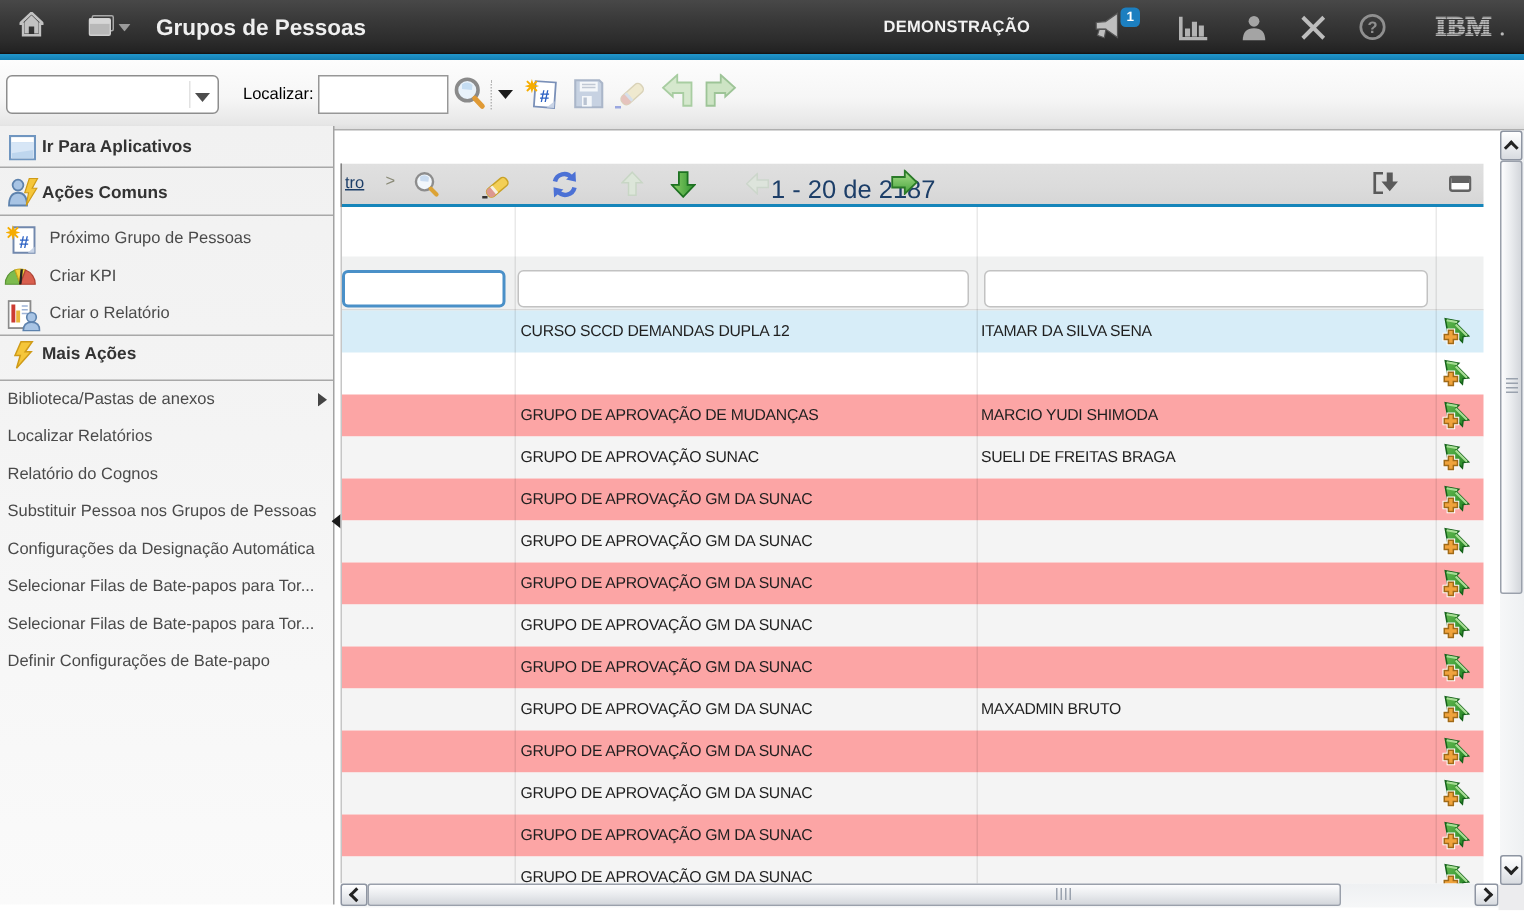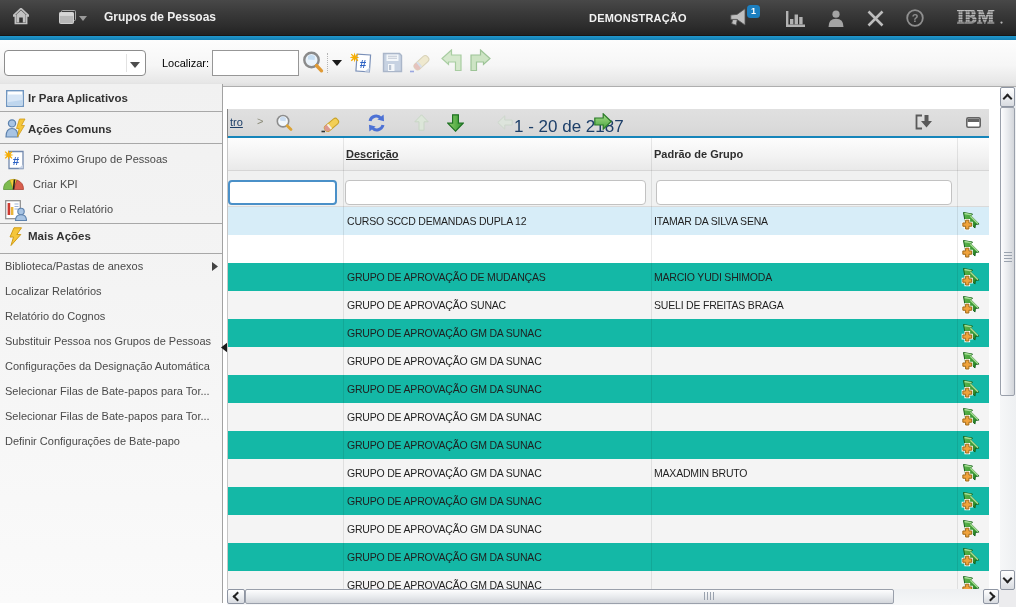--- a/index.html
+++ b/index.html
@@ -5,21 +5,21 @@
 * { margin:0; padding:0; box-sizing:border-box; }
 html,body { font-family:"Liberation Sans",sans-serif; background:#fff; }
 #app { position:relative; width:1016px; height:607px; overflow:hidden; background:#fff; }
 .abs { position:absolute; }
 
 
 #topbar { position:absolute; left:0; top:0; width:1016px; height:36px;
   background:linear-gradient(180deg,#484848 0%,#3a3a3a 35%,#2c2c2c 75%,#222 96%,#111 100%); }
 #bluebar { position:absolute; left:0; top:36px; width:1016px; height:4px;
   background:linear-gradient(180deg,#2196cb 0%,#1480b4 100%); }
-#title { position:absolute; left:104px; top:10px; color:#efefef; font-size:12px; font-weight:bold; }
+#title { position:absolute; left:104px; top:10px; color:#efefef; font-size:15px; font-weight:bold; }
 #demo { position:absolute; left:589px; top:12px; color:#f2f2f2; font-size:11px; font-weight:bold; letter-spacing:0.2px; }
 .badge { position:absolute; left:747px; top:5px; width:13px; height:13px; background:#1c7fc0; border-radius:3.5px;
   color:#fff; font-size:9px; font-weight:bold; text-align:center; line-height:13px; }
 
 
 #toolbar { position:absolute; left:0; top:40px; width:1016px; height:47px;
   background:linear-gradient(180deg,#fdfdfd 0%,#f6f6f6 55%,#e7e7e7 92%,#dedede 100%);
   border-bottom:1px solid #aeaeae; }
 #tb-select { position:absolute; left:4px; top:50px; width:142px; height:26px; background:#fff;
   border:1px solid #8d8d8d; border-radius:4px; }
@@ -48,21 +48,21 @@
   border-bottom:2px solid #1585ba; }
 #grid-header { position:absolute; left:0; top:29px; width:762px; height:33px;
   background:linear-gradient(180deg,#fdfdfd 0%,#f3f3f3 55%,#e9e9e9 100%); border-bottom:1px solid #d6d6d6; }
 #grid-filter { position:absolute; left:0; top:62px; width:762px; height:36px; background:#f0f1f1;
   border-bottom:1px solid #dadada; }
 .colline { position:absolute; top:29px; width:1px; height:451px; background:rgba(0,0,0,0.085); z-index:5; }
 .hcell { position:absolute; top:10px; font-size:11px; font-weight:bold; color:#2e2e2e; }
 .frow { position:absolute; left:0; width:762px; height:28px; }
 .frow .c2 { position:absolute; left:119px; top:8px; font-size:10.5px; letter-spacing:-0.2px; color:#1f1f1f; white-space:nowrap; }
 .frow .c3 { position:absolute; left:426px; top:8px; font-size:10.5px; letter-spacing:-0.2px; color:#1f1f1f; white-space:nowrap; }
-.r-sel { background:#d7edf8; } .r-ev { background:#f4f4f4; } .r-od { background:#14b8a6; }
+.r-sel { background:#d7edf8; } .r-ev { background:#f4f4f4; } .r-od { background:#fca5a5; }
 .finput { position:absolute; top:71px; height:25px; background:#fff; border:1px solid #c2c2c2; border-radius:4px; }
 .gt-txt { position:absolute; top:7px; font-size:11px; }
 .gt-num { position:absolute; left:286px; top:8px; font-size:17px; color:#1c3e68; }
 
 
 .sc-btn { position:absolute; background:linear-gradient(180deg,#fff 0%,#eceef1 50%,#d8dbe0 100%);
   border:1px solid #8e95a2; border-radius:2px; }
 .chev { position:absolute; width:7px; height:7px; border-left:2px solid #222; border-top:2px solid #222; }
 #hscroll { position:absolute; left:227px; top:589px; width:772px; height:16px;
   background:linear-gradient(180deg,#eef0f2 0%,#f6f7f8 100%); }
@@ -321,24 +321,20 @@
     <svg class="abs" style="left:687px;top:5px" width="18" height="17" viewBox="0 0 18 17">
       <path d="M7 1.5 L1.5 1.5 L1.5 14.5 L7 14.5" fill="none" stroke="#5a5a5a" stroke-width="1.8"></path>
       <path d="M9.5 1 L13.5 1 L13.5 7 L17 7 L11.5 13.5 L6 7 L9.5 7 Z" fill="#5a5a5a"></path>
     </svg>
 
     <svg class="abs" style="left:738px;top:8px" width="15" height="11" viewBox="0 0 15 11">
       <rect x="0.8" y="0.8" width="13.4" height="9.4" rx="1.5" fill="#fff" stroke="#636363" stroke-width="1.6"></rect>
       <rect x="1.6" y="1.6" width="11.8" height="3.4" fill="#636363"></rect>
     </svg>
   </div>
-  <div id="grid-header">
-    <div class="hcell" style="left:118px;text-decoration:underline">Descrição</div>
-    <div class="hcell" style="left:426px">Padrão de Grupo</div>
-  </div>
   <div id="grid-filter"></div>
   <div class="colline" style="left:115px"></div>
   <div class="colline" style="left:423px"></div>
   <div class="colline" style="left:729px"></div>
   <div class="finput" style="left:0px;width:109px;border:2px solid #4a90c8"></div>
   <div class="finput" style="left:117px;width:301px"></div>
   <div class="finput" style="left:428px;width:296px"></div>
 
   <div class="frow r-sel" style="top:98px">
         <span class="c2">CURSO SCCD DEMANDAS DUPLA 12</span>

